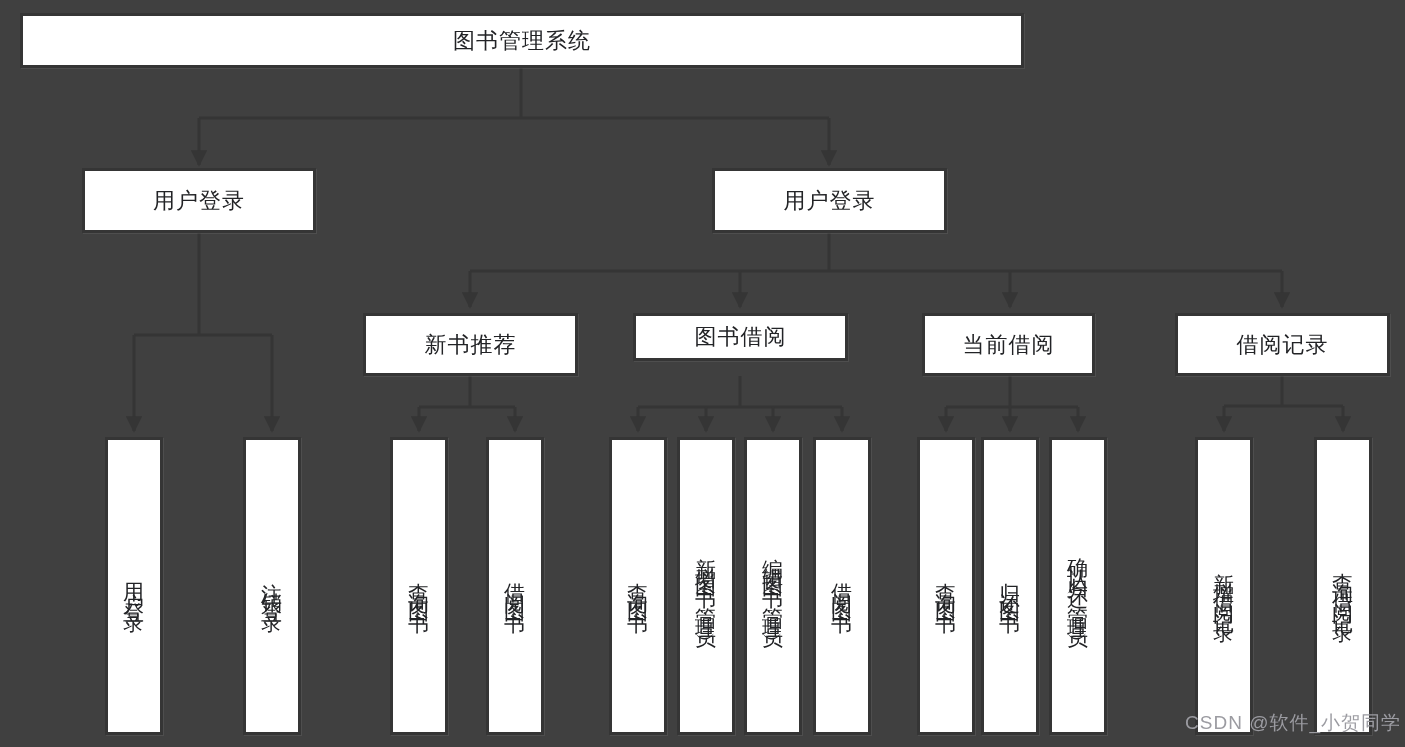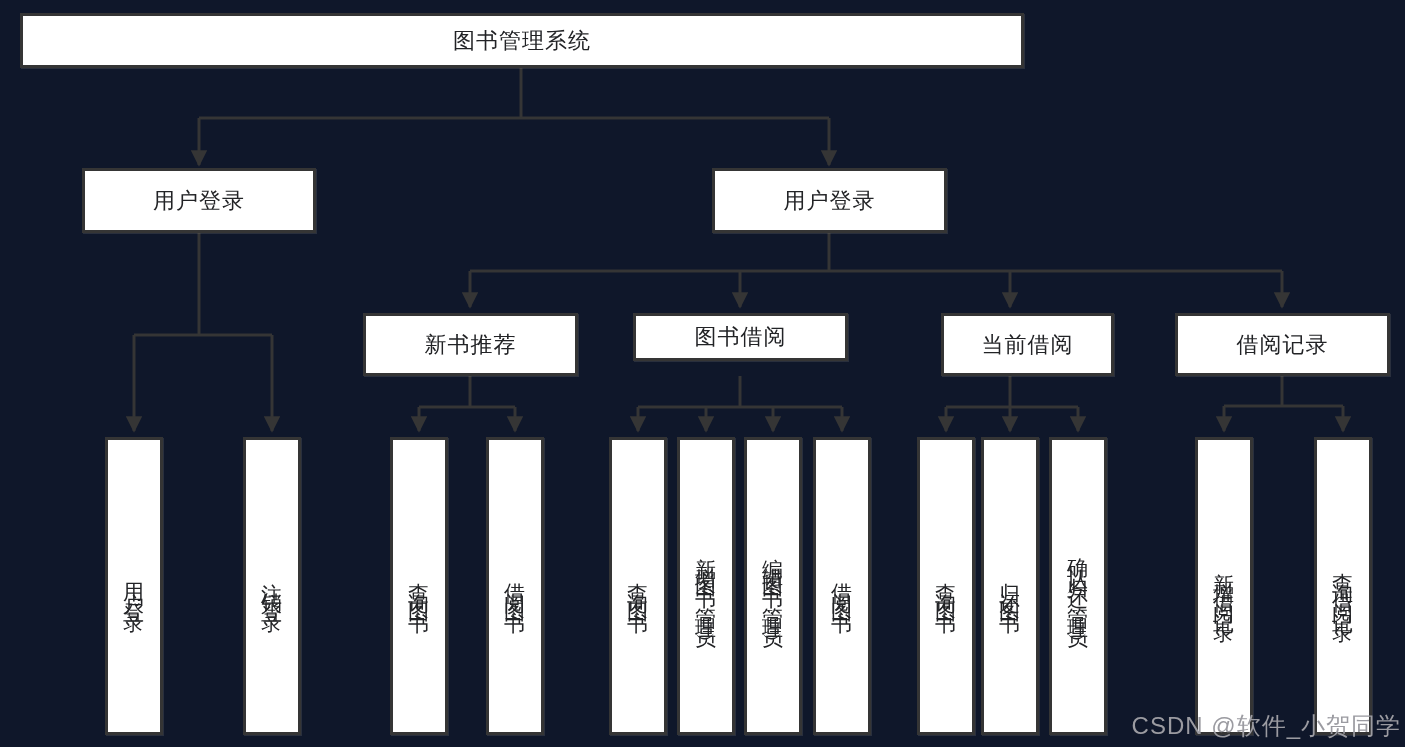--- a/index.html
+++ b/index.html
@@ -4,21 +4,21 @@
 <style>
   html, body {
     margin: 0;
     padding: 0;
     background: #ffffff;
   }
   .canvas {
     position: relative;
     width: 1405px;
     height: 747px;
-    background: #0f172a;
+    background: #404040;
     font-family: "Liberation Sans", sans-serif;
     overflow: hidden;
   }
   .connectors {
     position: absolute;
     left: 0;
     top: 0;
     width: 1405px;
     height: 747px;
     pointer-events: none;
@@ -44,21 +44,21 @@
     text-orientation: mixed;
     font-size: 21px;
     line-height: 1;
     letter-spacing: 10px;
     white-space: nowrap;
   }
   .watermark {
     position: absolute;
     right: 4px;
     top: 710px;
-    font-size: 24px;
+    font-size: 19px;
     color: #9b9ba1;
     letter-spacing: 1px;
     z-index: 5;
     white-space: nowrap;
   }
 </style>
 </head>
 <body>
 
 <div class="canvas">
@@ -116,21 +116,21 @@
   <div class="node" style="left:712px; top:168px; width:235px; height:65px;">
     <span class="hlabel">用户登录</span>
   </div>
 
   <div class="node" style="left:363px; top:313px; width:215px; height:63px;">
     <span class="hlabel">新书推荐</span>
   </div>
   <div class="node" style="left:633px; top:313px; width:215px; height:48px;">
     <span class="hlabel">图书借阅</span>
   </div>
-  <div class="node" style="left:941px; top:313px; width:173px; height:63px;">
+  <div class="node" style="left:922px; top:313px; width:173px; height:63px;">
     <span class="hlabel">当前借阅</span>
   </div>
   <div class="node" style="left:1175px; top:313px; width:215px; height:63px;">
     <span class="hlabel">借阅记录</span>
   </div>
 
   <div class="node" style="left:105px; top:437px; width:58px; height:298px;">
     <span class="vlabel">用户登录</span>
   </div>
   <div class="node" style="left:243px; top:437px; width:58px; height:298px;">

